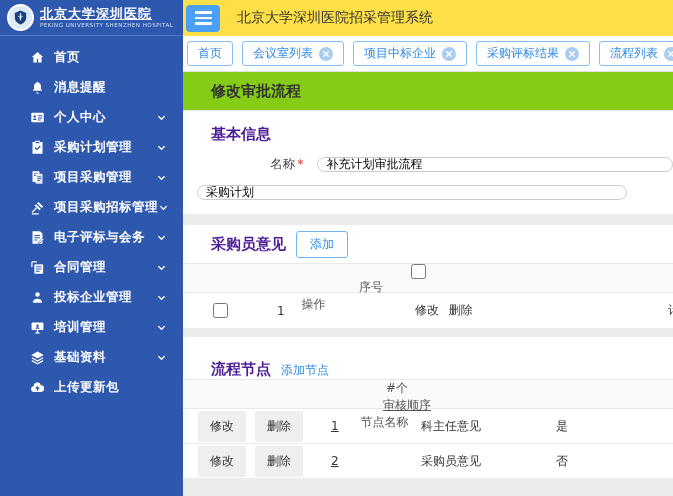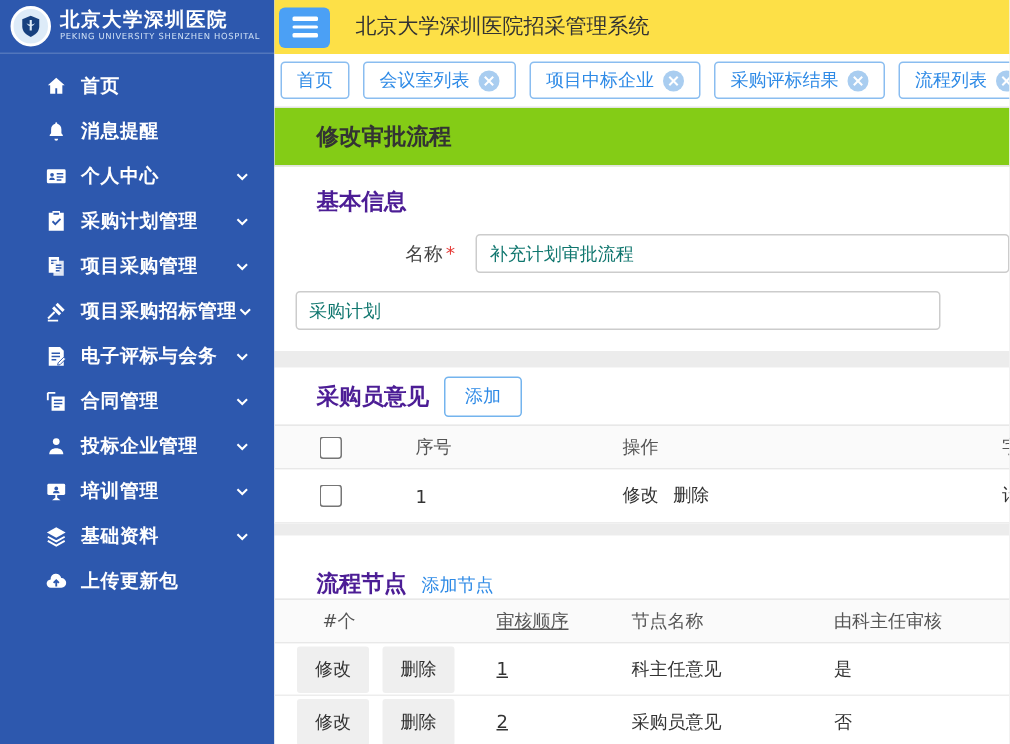--- a/index.html
+++ b/index.html
@@ -4,21 +4,21 @@
 <style>
   * { margin:0; padding:0; box-sizing:border-box; }
   html,body { width:673px; height:496px; overflow:hidden; }
   body { font-family:"DejaVu Sans","Liberation Sans",sans-serif; font-size:12px; color:#333; background:#fff; }
   .layout { display:flex; width:673px; height:496px; }
 
   
   .sidebar { width:183px; flex-shrink:0; background:#2d58ae; color:#fff; }
   .logo { height:36px; display:flex; align-items:center; padding:2px 6px 2px 7px; border-bottom:1px solid rgba(255,255,255,.18); }
   .logo-badge { width:27px; height:27px; border-radius:50%; background:#ddebf8; border:2px solid #fff; display:flex; align-items:center; justify-content:center; margin-right:6px; flex-shrink:0; }
-  .logo-cn { font-size:13px; font-weight:bold; letter-spacing:1px; line-height:1.15; white-space:nowrap; }
+  .logo-cn { font-size:13px; font-weight:bold; letter-spacing:1px; line-height:1.15; white-space:nowrap;text-decoration:underline; }
   .logo-en { font-size:5.6px; letter-spacing:.45px; color:#cfe0f5; white-space:nowrap; }
   .menu { padding-top:6px; }
   .menu-item { height:30px; display:flex; align-items:center; padding:0 16px 0 30px; cursor:pointer; }
   .mi-icon { width:15px; height:15px; margin-right:9px; flex-shrink:0; display:flex; }
   .mi-label { font-size:12.5px; font-weight:bold; letter-spacing:.5px; white-space:nowrap; }
   .mi-chevron { margin-left:auto; width:11px; height:11px; display:flex; }
 
   
   .main { flex:1; min-width:0; display:flex; flex-direction:column; background:#ececec; }
   .topbar { height:36px; background:#fde047; display:flex; align-items:center; padding-left:3px; flex-shrink:0; }
@@ -31,29 +31,29 @@
   .tab-close { width:14px; height:14px; border-radius:50%; background:#a9cdf0; display:flex; align-items:center; justify-content:center; cursor:pointer; flex-shrink:0; }
 
   .content { flex:1; overflow:hidden; background:#ececec; }
   .page-title { height:39px; line-height:38px; padding-left:28px; background:#84cc16; border-bottom:1px solid #e2e2e2; font-size:15px; font-weight:bold; color:#333; }
 
   .sec-basic { background:#fff; padding:14px 0 14px; }
   .sec-heading { padding-left:28px; font-size:15px; font-weight:bold; color:#4c1d95; }
   .form-row { display:flex; align-items:center; margin-top:12px; }
   .form-label { width:147px; text-align:right; color:#444; font-size:12.5px; white-space:nowrap; }
   .req { color:#e53935; margin-left:2px; font-size:12.5px; }
-  .form-input { margin-left:14px; width:430px; height:26px; border:1px solid #ccc; border-radius:3px; padding:0 8px; font-size:12px; color:#0f766e; font-family:inherit; }
+  .form-input { margin-left:14px; width:430px; height:15px; border:1px solid #ccc; border-radius:13px; padding:0 8px; font-size:12px; color:#000000; font-family:inherit; }
 
   .gap11 { height:11px; } .gap8 { height:8px; }
 
   .cond-head { height:38px; background:#fff; display:flex; align-items:center; padding-left:28px; }
   .add-btn { margin-left:10px; border:1px solid #74b4ee; color:#2e8ae6; background:#fff; border-radius:3px; font-size:12px; padding:4px 13px; cursor:pointer; font-family:inherit; }
   .add-link { margin-left:10px; color:#2e8ae6; font-size:12px; cursor:pointer; text-decoration:none; }
 
-  .thead { display:flex; align-items:center; height:30px; background:#fafafa; border-top:1px solid #e8e8e8; border-bottom:1px solid #e8e8e8; color:#555; }
+  .thead { display:flex; align-items:center; height:30px; background:#fafafa; border-top:1px solid #e8e8e8; border-bottom:1px solid #e8e8e8; color:#555;flex-direction:column; }
   .trow { display:flex; align-items:center; background:#fff; border-bottom:1px solid #ededed; }
   .cond-table .trow { height:36px; }
   .node-table .trow { height:35px; }
 
   .c-check { width:94px; padding-left:30px; display:flex; align-items:center; }
   .c-check input { width:15px; height:15px; cursor:pointer; }
   .c-seq { width:138px; } .c-act { width:253px; } .c-extra { flex:1; white-space:nowrap; overflow:hidden; }
   .act-link { cursor:pointer; color:#333; margin-right:6px; }
 
   .node-head { height:42px; background:#fff; display:flex; align-items:flex-end; padding-left:28px; }

